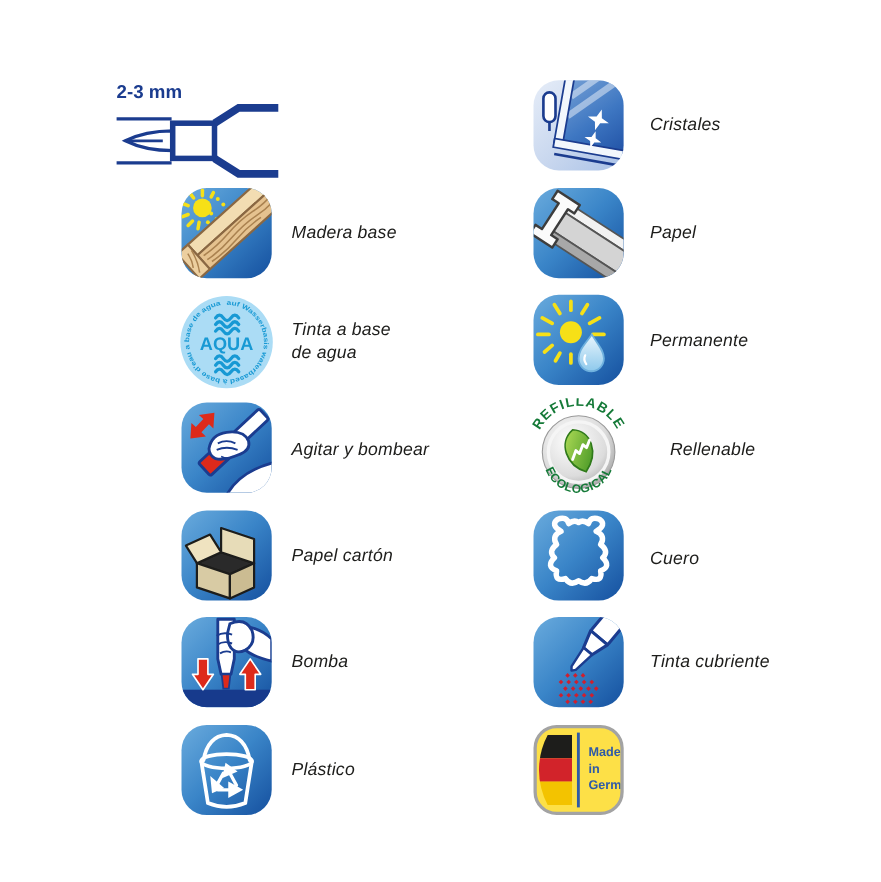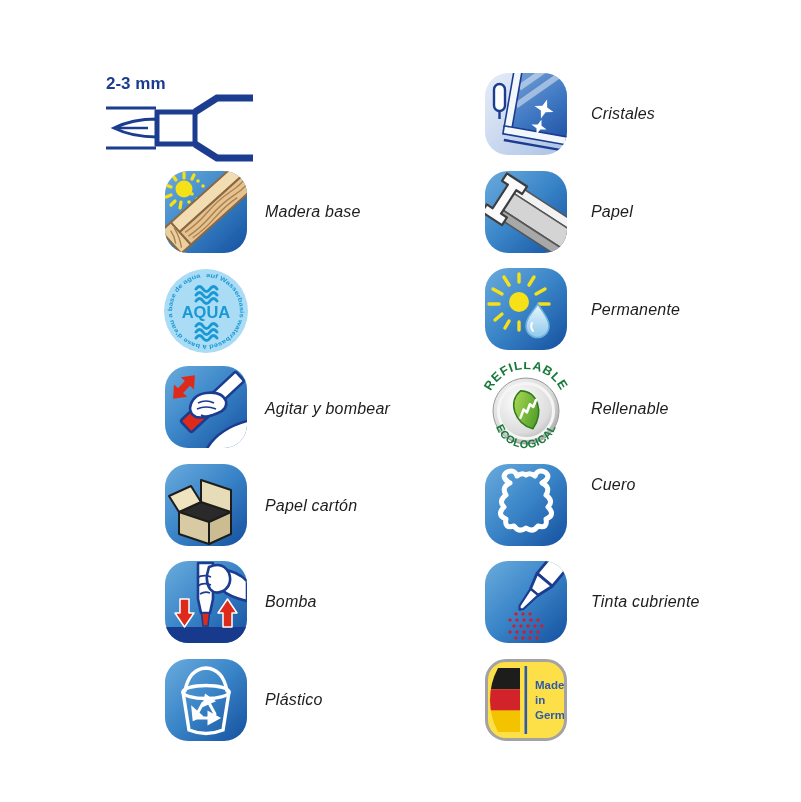--- a/index.html
+++ b/index.html
@@ -120,20 +120,22 @@
         <path d="M33 21 q3.5 -5 7 0 t7 0 t7 0"></path>
         <path d="M33 27 q3.5 -5 7 0 t7 0 t7 0"></path>
         <path d="M33 33 q3.5 -5 7 0 t7 0 t7 0"></path>
         <path d="M33 58 q3.5 -5 7 0 t7 0 t7 0"></path>
         <path d="M33 64 q3.5 -5 7 0 t7 0 t7 0"></path>
         <path d="M33 70 q3.5 -5 7 0 t7 0 t7 0"></path>
       </g>
       <text x="43" y="50" text-anchor="middle" font-size="16.5" font-weight="bold" fill="#1899d4">AQUA</text>
     </svg>
   </div>
+  <div class="lab" style="left:265px;top:311px">Tinta a base
+de agua</div>
 
   <div class="tile" style="left:485px;top:268px">
     <svg width="82" height="82" viewBox="0 0 82 82">
       <circle cx="34" cy="34" r="10" fill="#f6e017"></circle>
       <g stroke="#f6e017" stroke-width="3.4" stroke-linecap="round">
         <line x1="34" y1="14" x2="34" y2="6"></line>
           <line x1="44" y1="17" x2="49" y2="9"></line>
         <line x1="51" y1="26" x2="60" y2="21"></line>
           <line x1="54" y1="36" x2="64" y2="36"></line>
         <line x1="51" y1="46" x2="58" y2="52"></line>
@@ -193,41 +195,41 @@
         <path d="M37 54 l5 -7 l2.5 3.5 l5 -7 l2.5 3.5 l4.5 -6" fill="none" stroke="#fff" stroke-width="2.6" stroke-linecap="round" stroke-linejoin="round"></path>
       </g>
       <text font-size="12.5" font-weight="bold" fill="#157a38" letter-spacing="1">
         <textPath href="#rt" startOffset="50%" text-anchor="middle">REFILLABLE</textPath>
       </text>
       <text font-size="11" font-weight="bold" fill="#157a38" letter-spacing=".5">
         <textPath href="#rb" startOffset="50%" text-anchor="middle">ECOLOGICAL</textPath>
       </text>
     </svg>
   </div>
-  <div class="lab" style="left:591px;top:409px">Rellenable</div>
+  <div class="lab" style="left:609px;top:409px">Rellenable</div>
 
   <div class="tile" style="left:165px;top:464px">
     <svg width="82" height="82" viewBox="0 0 82 82">
       <g stroke="#1d1d1b" stroke-width="2" stroke-linejoin="round">
         <polygon points="14,48 44,58 66,48 36,38" fill="#2a2a2a"></polygon>
         <polygon points="36,16 66,26 66,48 36,38" fill="#e7dcb8"></polygon>
         <polygon points="36,38 14,48 4,32 26,22" fill="#efe3c0"></polygon>
         <polygon points="14,48 44,58 44,80 14,70" fill="#d8cba4"></polygon>
         <polygon points="44,58 66,48 66,70 44,80" fill="#cbbc92"></polygon>
       </g>
     </svg>
   </div>
   <div class="lab" style="left:265px;top:506px">Papel cartón</div>
 
   <div class="tile" style="left:485px;top:464px">
     <svg width="82" height="82" viewBox="0 0 82 82">
       <path d="M25 19 Q15 13 22 8 Q30 5 32 12 Q37 8 41 11 Q45 8 50 12 Q52 5 60 8 Q67 13 57 19 Q66 23 61 31 Q69 37 63 43 Q71 51 61 55 Q63 65 53 62 Q48 69 41 64 Q34 69 29 62 Q19 65 21 55 Q11 51 19 43 Q13 37 21 31 Q16 23 25 19 Z" fill="none" stroke="#fff" stroke-width="5" stroke-linejoin="round"></path>
     </svg>
   </div>
-  <div class="lab" style="left:591px;top:485px">Cuero</div>
+  <div class="lab" style="left:591px;top:508px">Cuero</div>
 
   <div class="tile" style="left:165px;top:561px">
     <svg width="82" height="82" viewBox="0 0 82 82">
       <rect x="0" y="66" width="82" height="16" fill="#173a8c"></rect>
       <g fill="#dd2a1b" stroke="#fff" stroke-width="1.5" stroke-linejoin="round">
         <polygon points="15,38 24,38 24,52 29,52 19.5,66 10,52 15,52"></polygon>
         <polygon points="58,66 58,52 53,52 62.5,38 72,52 67,52 67,66"></polygon>
       </g>
       <path d="M56 8 Q72 10 82 20 L82 40 Q64 36 56 28 Z" fill="#fff" stroke="#1b3c8f" stroke-width="2.6"></path>
       <path d="M33 2 H48 V38 L45 52 H36 L33 38 Z" fill="#fff" stroke="#1b3c8f" stroke-width="2.6" stroke-linejoin="round"></path>

